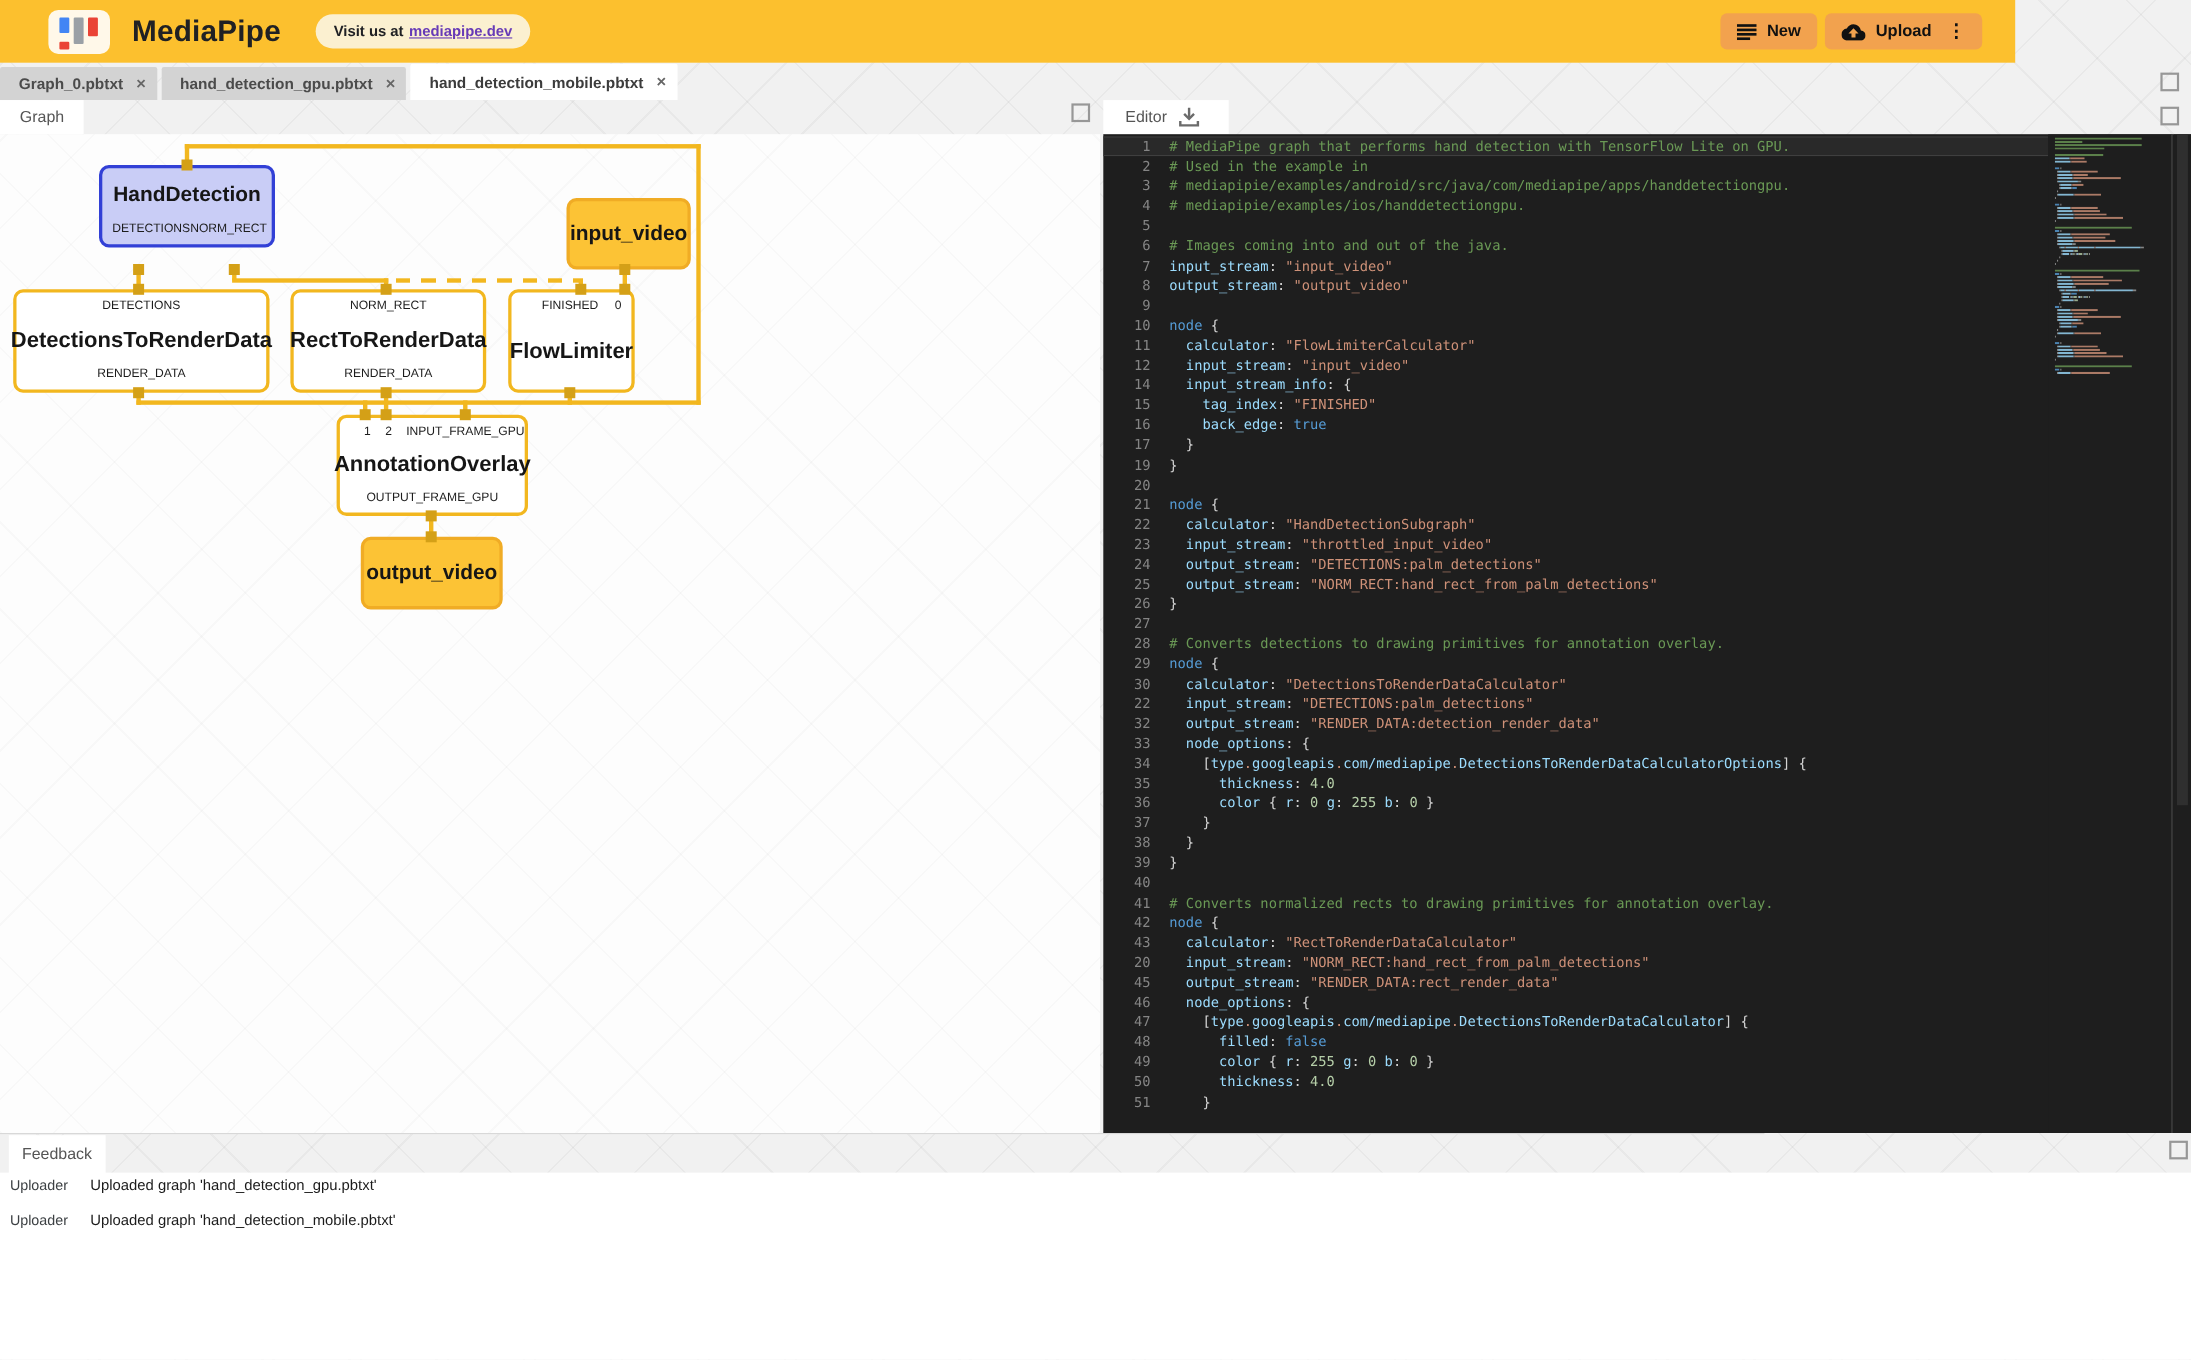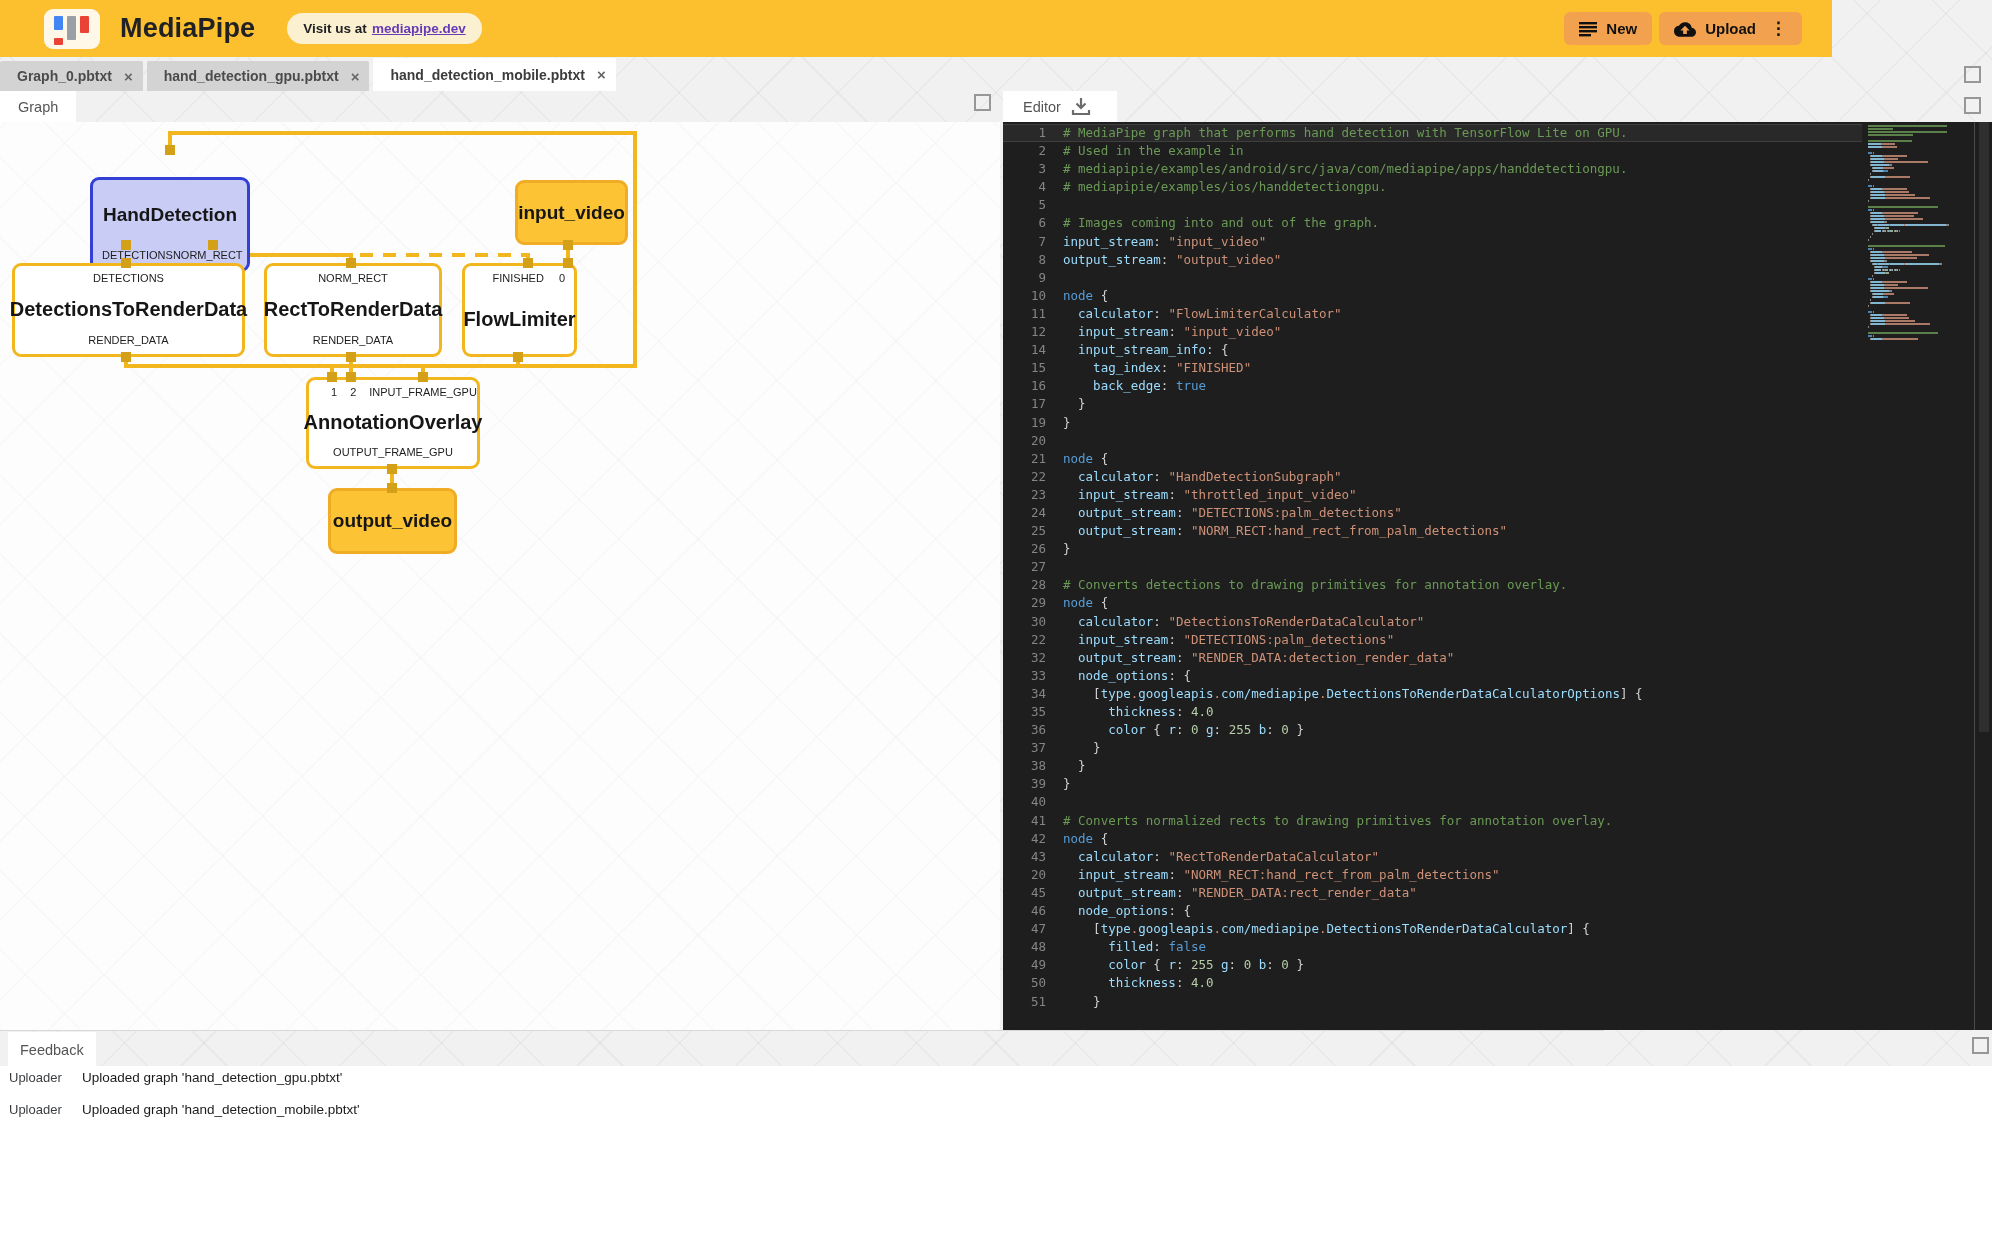--- a/index.html
+++ b/index.html
@@ -162,21 +162,21 @@
       <div class="edge" style="left: 349px; top: 131px; width: 4px; height: 10px;"></div>
       <div class="edge dash" style="left: 360px; top: 131px; width: 170px; height: 4px;"></div>
       <div class="edge" style="left: 526px; top: 133px; width: 4px; height: 8px;"></div>
       <div class="edge" style="left: 566px; top: 123px; width: 4px; height: 18px;"></div>
       <div class="edge" style="left: 124px; top: 235px; width: 4px; height: 11px;"></div>
       <div class="edge" style="left: 349px; top: 235px; width: 4px; height: 24px;"></div>
       <div class="edge" style="left: 516px; top: 235px; width: 4px; height: 11px;"></div>
       <div class="edge" style="left: 330px; top: 242px; width: 4px; height: 17px;"></div>
       <div class="edge" style="left: 421px; top: 242px; width: 4px; height: 17px;"></div>
       <div class="edge" style="left: 390px; top: 347px; width: 4px; height: 19px;"></div>
-      <div class="node subgraph" style="left: 90px; top: 28px; width: 160px; height: 95px; margin-top: 27px;">
+      <div class="node subgraph" style="left: 90px; top: 28px; width: 160px; height: 75px;">
         <div class="ntitle">HandDetection</div>
         <div class="ports bottom jsb">
           <span>DETECTIONS</span>
           <span>NORM_RECT</span>
         </div>
       </div>
       <div class="node stream" style="left: 515px; top: 58px; width: 113px; height: 65px;">
         <div class="ntitle">input_video</div>
       </div>
       <div class="node calc" style="left: 12px; top: 141px; width: 233px; height: 94px;">
@@ -236,21 +236,21 @@
       <div class="pm" style="left: 387px; top: 361px;"></div>
     </div>
 
   <div class="editor">
     <div class="codearea" id="codearea">
         <div class="code-line current"><span class="ln">1</span><span class="tk-c"># MediaPipe graph that performs hand detection with TensorFlow Lite on GPU.</span></div>
         <div class="code-line"><span class="ln">2</span><span class="tk-c"># Used in the example in</span></div>
         <div class="code-line"><span class="ln">3</span><span class="tk-c"># mediapipie/examples/android/src/java/com/mediapipe/apps/handdetectiongpu.</span></div>
         <div class="code-line"><span class="ln">4</span><span class="tk-c"># mediapipie/examples/ios/handdetectiongpu.</span></div>
         <div class="code-line"><span class="ln">5</span></div>
-        <div class="code-line"><span class="ln">6</span><span class="tk-c"># Images coming into and out of the graph.</span></div>
+        <div class="code-line"><span class="ln">6</span><span class="tk-c"># Images coming into and out of the java.</span></div>
         <div class="code-line"><span class="ln">7</span><span class="tk-k">input_stream</span><span class="tk-p">: </span><span class="tk-s">"input_video"</span></div>
         <div class="code-line"><span class="ln">8</span><span class="tk-k">output_stream</span><span class="tk-p">: </span><span class="tk-s">"output_video"</span></div>
         <div class="code-line"><span class="ln">9</span></div>
         <div class="code-line"><span class="ln">10</span><span class="tk-b">node</span><span class="tk-p"> {</span></div>
         <div class="code-line"><span class="ln">11</span><span class="tk-p">  </span><span class="tk-k">calculator</span><span class="tk-p">: </span><span class="tk-s">"FlowLimiterCalculator"</span></div>
         <div class="code-line"><span class="ln">12</span><span class="tk-p">  </span><span class="tk-k">input_stream</span><span class="tk-p">: </span><span class="tk-s">"input_video"</span></div>
         <div class="code-line"><span class="ln">14</span><span class="tk-p">  </span><span class="tk-k">input_stream_info</span><span class="tk-p">: {</span></div>
         <div class="code-line"><span class="ln">15</span><span class="tk-p">    </span><span class="tk-k">tag_index</span><span class="tk-p">: </span><span class="tk-s">"FINISHED"</span></div>
         <div class="code-line"><span class="ln">16</span><span class="tk-p">    </span><span class="tk-k">back_edge</span><span class="tk-p">: </span><span class="tk-b">true</span></div>
         <div class="code-line"><span class="ln">17</span><span class="tk-p">  }</span></div>

